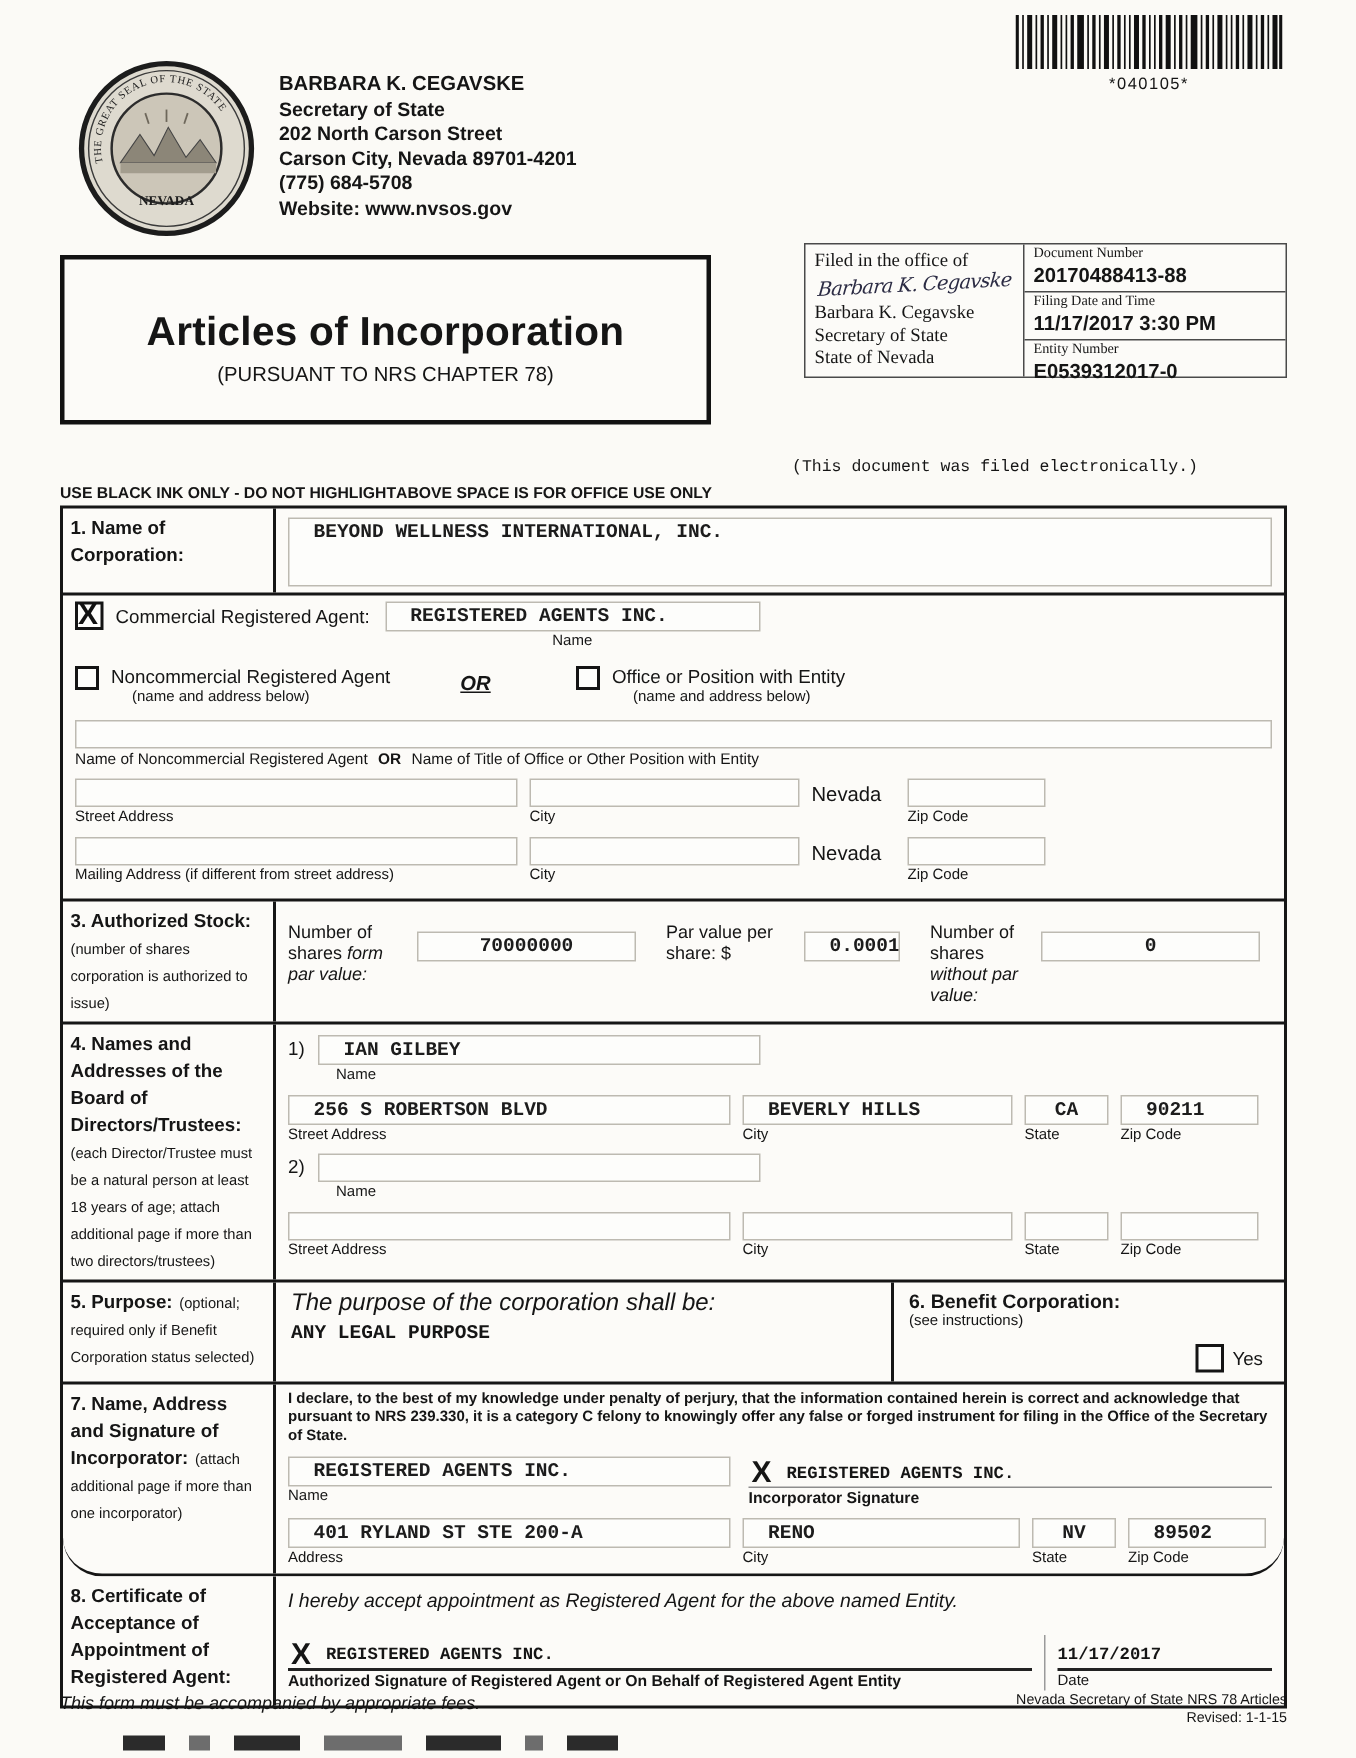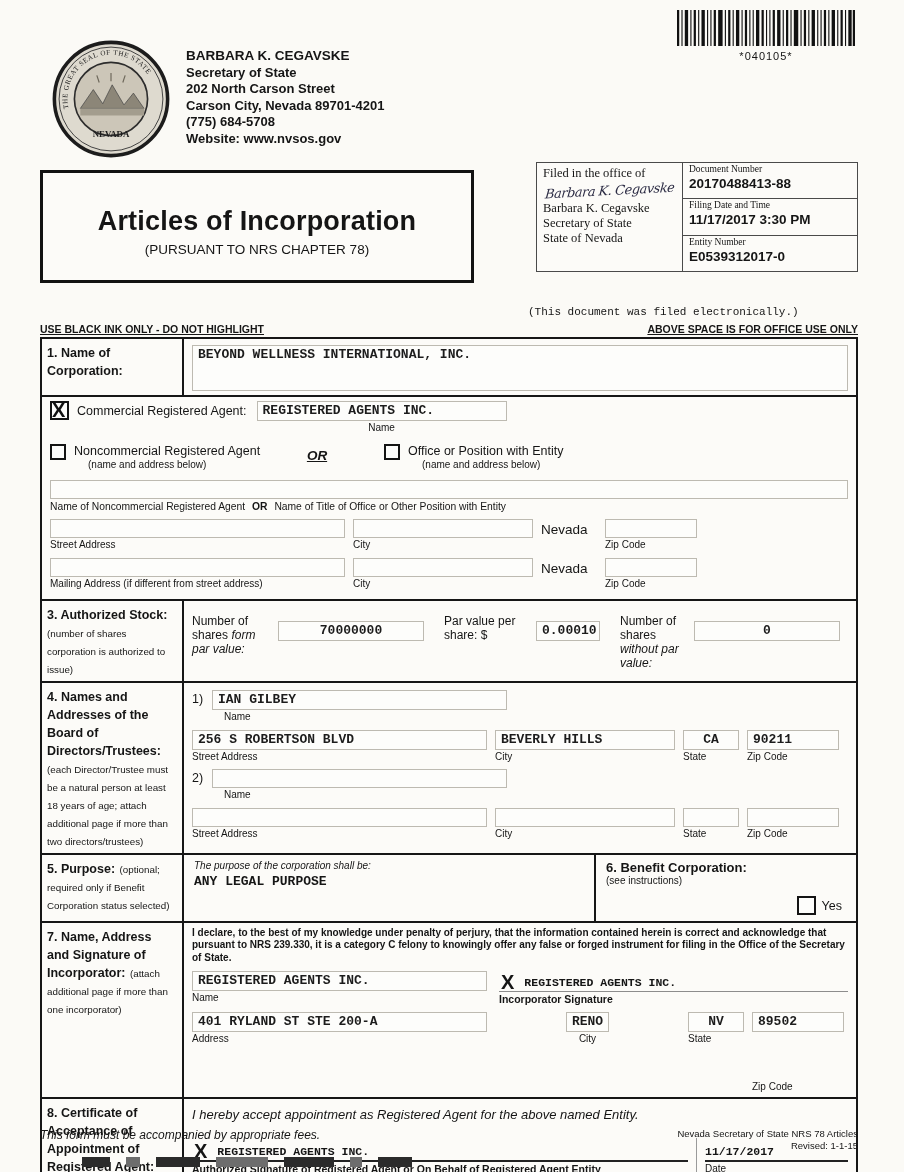--- a/index.html
+++ b/index.html
@@ -20,51 +20,51 @@
   .barcode { width: 178px; height: 36px; display: block; margin: 0 auto; }
   .barcode-num { font-size: 11px; margin-top: 4px; letter-spacing: 1px; }
 
   
   .title-box { position: absolute; left: 40px; top: 170px; width: 434px; height: 113px;
     border: 3px solid #121212; background: #fcfbf8; text-align: center; padding-top: 33px; }
   .title-box .title { font-size: 27px; font-weight: bold; letter-spacing: 0.2px; }
   .title-box .subtitle { font-size: 13.5px; margin-top: 5px; }
 
   
-  .stamp { position: absolute; left: 536px; top: 162px; width: 322px; height: 110px;
+  .stamp { position: absolute; left: 536px; top: 162px; width: 322px; height: 90px;
     border: 1px solid #4a4a4a; display: flex; background: #fcfbf8; }
   .stamp-left { width: 146px; flex: none; border-right: 1px solid #4a4a4a; padding: 3px 6px;
     font-family: "Liberation Serif", serif; font-size: 12.5px; line-height: 15px; }
   .script { font-family: "DejaVu Serif", serif; font-style: italic; font-size: 13px;
     transform: rotate(-3deg) skewX(-8deg); display: inline-block; margin: 2px 0 3px 2px;
     color: #2c2c44; letter-spacing: -0.5px; }
   .stamp-right { flex: 1; display: flex; flex-direction: column; }
   .stamp-row { flex: 1; border-bottom: 1px solid #4a4a4a; padding: 1px 6px 2px 6px; }
   .stamp-row:last-child { border-bottom: none; }
   .stamp-lbl { font-family: "Liberation Serif", serif; font-size: 9.5px; line-height: 11px; }
   .stamp-val { font-weight: bold; font-size: 13.5px; line-height: 17px; }
 
   .electronic-note { position: absolute; left: 528px; top: 306px;
     font-family: "Liberation Mono", "DejaVu Sans Mono", monospace; font-size: 11px; }
   .ink-row { position: absolute; left: 40px; top: 323px; width: 818px;
-    display: flex; justify-content: space-between; font-size: 10.5px; font-weight: bold; text-decoration: underline; }
+    display: flex; font-size: 10.5px; font-weight: bold; }
 
   
   .form-table { position: absolute; left: 40px; top: 337px; width: 818px; border: 2px solid #161616; background: #fcfbf8; }
   .frow { display: flex; border-bottom: 2px solid #161616; }
   .frow:last-child { border-bottom: none; border-radius: 17px; }
   .flabel { width: 142px; flex: none; border-right: 2px solid #161616; padding: 4px 5px; }
   .lblb { font-weight: bold; font-size: 12.5px; line-height: 15px; margin-top: 19px; }
   .lbln { font-size: 9.8px; line-height: 11.5px; }
   .fcontent { flex: 1; padding: 4px 8px; min-width: 0; }
 
   .r1 { min-height: 58px; } .r2 { min-height: 204px; } .r3 { min-height: 70px; }
-  .r4 { min-height: 158px; } .r5 { min-height: 68px; } .r7 { min-height: 124px; } .r8 { min-height: 86px; }
-
-  .field { border: 1px solid #bdbab1; background: #fdfdfb; min-height: 19px; padding: 0 5px;
+  .r4 { min-height: 158px; } .r5 { min-height: 68px; } .r7 { min-height: 124px; border-radius: 26px; } .r8 { min-height: 86px; }
+
+  .field { border: 1px solid #bdbab1; background: #fdfdfb; min-height: 19px; padding: 0 16px;
     font-family: "Liberation Mono", "DejaVu Sans Mono", monospace; font-weight: bold;
     font-size: 13px; line-height: 18px; color: #1c1c1c; white-space: nowrap; overflow: hidden; }
   .field.big { min-height: 46px; margin-top: 2px; }
   .field.center { text-align: center; }
   .sublabel { font-size: 10px; line-height: 12px; margin-top: 1px; }
   .sublabel.c { text-align: center; }
   .sublabel.b { font-weight: bold; font-size: 10.5px; }
 
   .checkbox { width: 16px; height: 16px; border: 2px solid #141414; display: inline-block;
     background: #fdfdfb; position: relative; flex: none; }
@@ -97,38 +97,38 @@
 
   
   .dname-row { display: flex; gap: 5px; margin-top: 3px; }
   .d-index { font-size: 12.5px; width: 15px; flex: none; margin-top: 2px; }
   .dname-col { width: 295px; }
   .dname-col .sublabel { margin-left: 12px; }
 
   
   .r5 .fcontent { padding: 0; display: flex; }
   .purpose { flex: 1; padding: 5px 10px; min-width: 0; }
-  .purpose-intro { font-style: italic; font-size: 10px; }
+  .purpose-intro { font-style: italic; font-size: 16px; }
   .purpose-val { margin-top: 3px; font-size: 13px; }
   .benefit { width: 262px; flex: none; border-left: 2px solid #161616; padding: 5px 10px; }
   .benefit-title { font-weight: bold; font-size: 13px; }
   .benefit-note { font-size: 10px; }
   .benefit-yes { display: flex; justify-content: flex-end; align-items: center; gap: 6px; margin-top: 10px; padding-right: 4px; font-size: 12.5px; }
 
   
   .declaration { font-size: 10px; font-weight: bold; line-height: 12.4px; }
   .sig-row { display: flex; gap: 12px; margin-top: 7px; }
   .name-col7 { width: 295px; flex: none; }
   .sig-col { flex: 1; min-width: 0; }
   .sigline { display: flex; align-items: flex-end; gap: 10px; border-bottom: 1px solid #8d8d8d;
     min-height: 21px; padding: 0 2px; }
   .xmark { font-size: 20px; font-weight: bold; line-height: 18px; font-family: "Liberation Sans", sans-serif; }
   .sigtext { font-family: "Liberation Mono", "DejaVu Sans Mono", monospace; font-weight: bold;
     font-size: 11.5px; line-height: 16px; white-space: nowrap; }
-  .w-addr7 { width: 295px; } .w-city7 { width: 185px; align-items: center; } .w-state7 { width: 56px; } .w-zip7 { width: 92px; gap: 48px; }
+  .w-addr7 { width: 295px; } .w-city7 { width: 185px; } .w-state7 { width: 56px; } .w-zip7 { width: 92px; }
 
   
   .accept { font-style: italic; font-size: 13px; padding-top: 4px; }
   .r8-sigrow { display: flex; margin-top: 16px; }
   .r8-left { flex: 1; min-width: 0; padding-right: 8px; }
   .r8-line { display: flex; align-items: flex-end; gap: 10px; border-bottom: 2px solid #222;
     min-height: 24px; padding: 0 2px; }
   .r8-date { width: 152px; flex: none; border-left: 1px solid #9a9a9a; padding-left: 8px; }
   .r8-dateval { border-bottom: 2px solid #222; min-height: 24px; display: flex; align-items: flex-end; }
 

